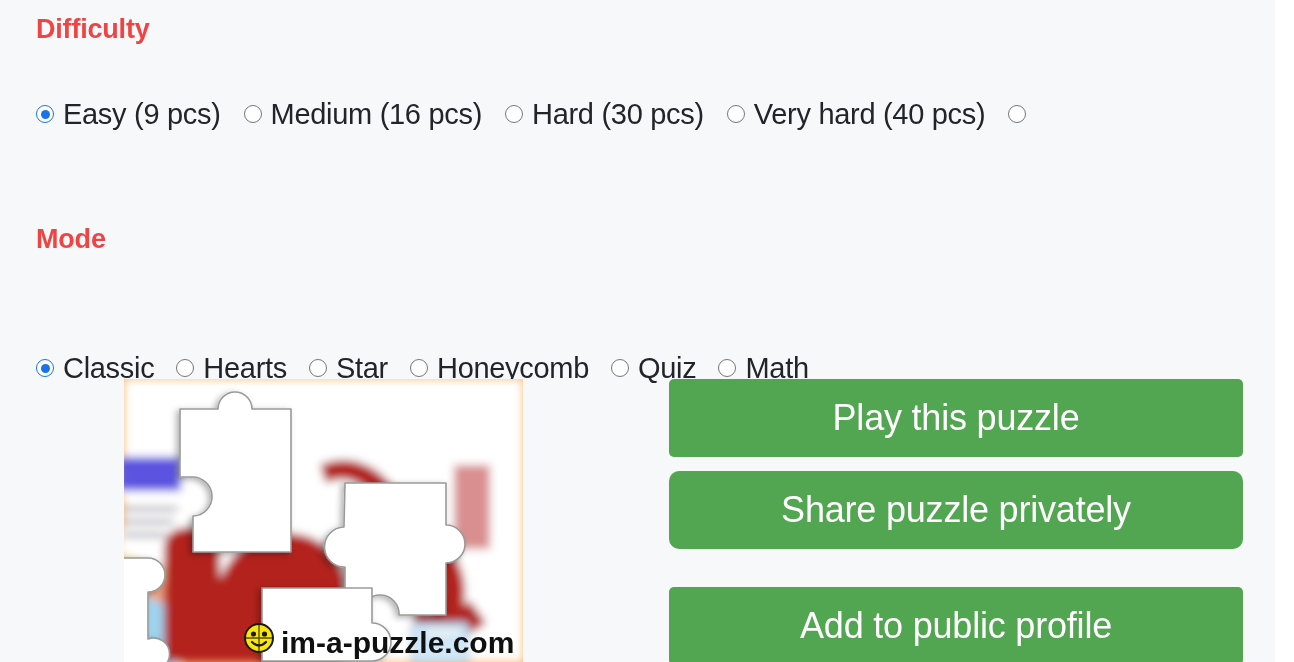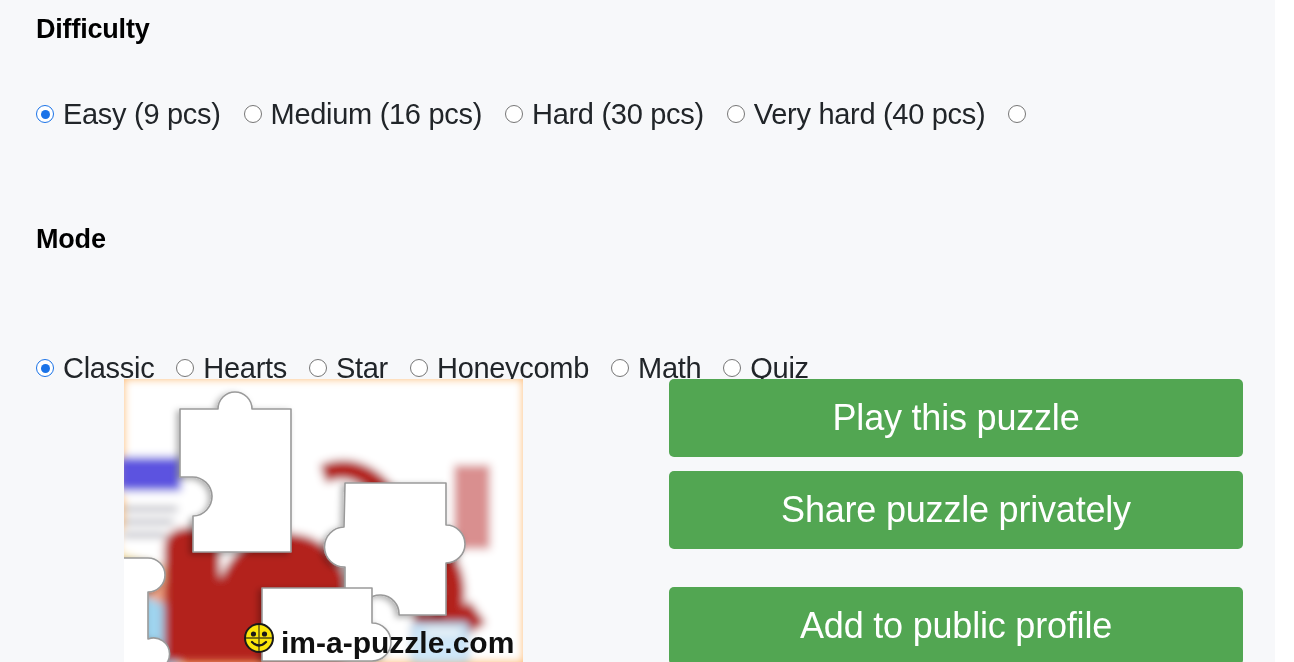--- a/index.html
+++ b/index.html
@@ -24,21 +24,21 @@
     top: 0;
     width: 1275px;
     height: 662px;
     background: #f7f8fa;
   }
   .section-heading {
     position: absolute;
     left: 36px;
     font-size: 27px;
     font-weight: bold;
-    color: #000000;
+    color: #ef4444;
     letter-spacing: -0.2px;
     line-height: 1;
   }
   #difficulty-heading { top: 16px; }
   #mode-heading { top: 226px; }
 
   .radio-row {
     position: absolute;
     left: 36px;
     display: flex;
@@ -121,21 +121,21 @@
     font-family: "Liberation Sans", sans-serif;
     font-size: 36px;
     letter-spacing: -0.2px;
     cursor: pointer;
     padding: 0;
     display: flex;
     align-items: center;
     justify-content: center;
   }
   #btn-play { top: 379px; }
-  #btn-share { top: 471px; }
+  #btn-share { top: 471px; border-radius: 10px; }
   #btn-add { top: 587px; }
 </style>
 </head>
 <body>
 
 <div id="app">
   <div class="card"></div>
 
   <div class="section-heading" id="difficulty-heading">Difficulty</div>
 
@@ -175,25 +175,25 @@
     <label class="radio-item">
       <span class="radio-mark"></span>
       <span class="radio-label">Star</span>
     </label>
     <label class="radio-item">
       <span class="radio-mark"></span>
       <span class="radio-label">Honeycomb</span>
     </label>
     <label class="radio-item">
       <span class="radio-mark"></span>
+      <span class="radio-label">Quiz</span>
+    </label>
+    <label class="radio-item">
+      <span class="radio-mark"></span>
       <span class="radio-label">Math</span>
-    </label>
-    <label class="radio-item">
-      <span class="radio-mark"></span>
-      <span class="radio-label">Quiz</span>
     </label>
   </div>
 
   <div id="puzzle-preview">
     <svg width="399" height="283" viewBox="0 0 399 283" xmlns="http://www.w3.org/2000/svg">
       <defs>
         <filter id="blurSoft" x="-20%" y="-20%" width="140%" height="140%">
           <feGaussianBlur stdDeviation="2.4"></feGaussianBlur>
         </filter>
         <filter id="blurHard" x="-20%" y="-20%" width="140%" height="140%">

